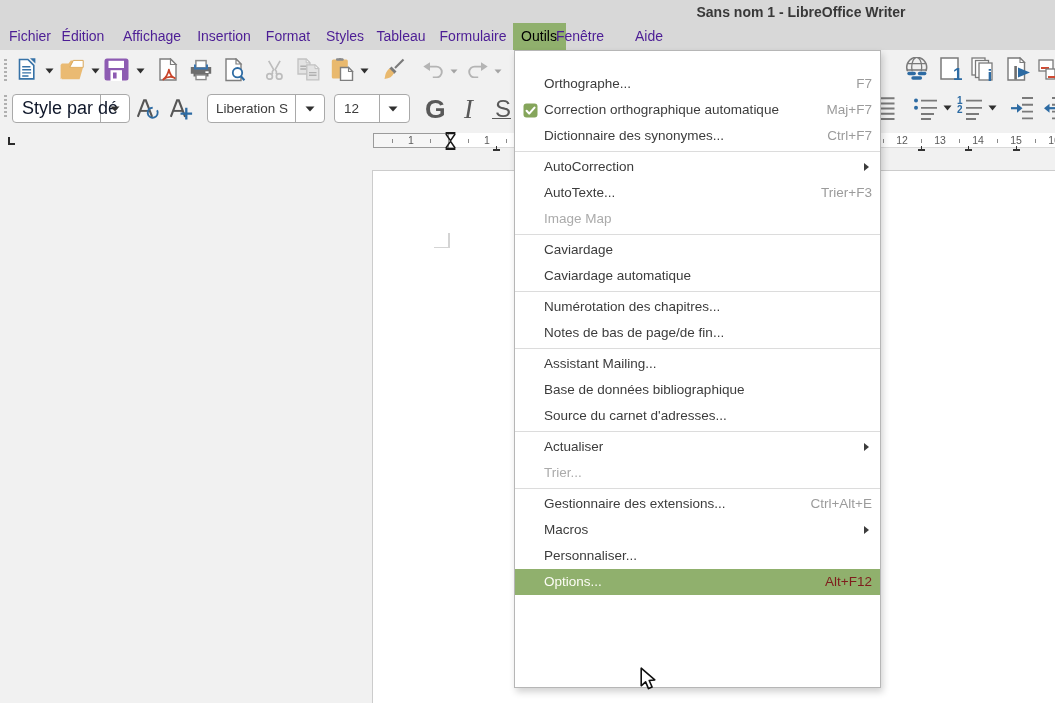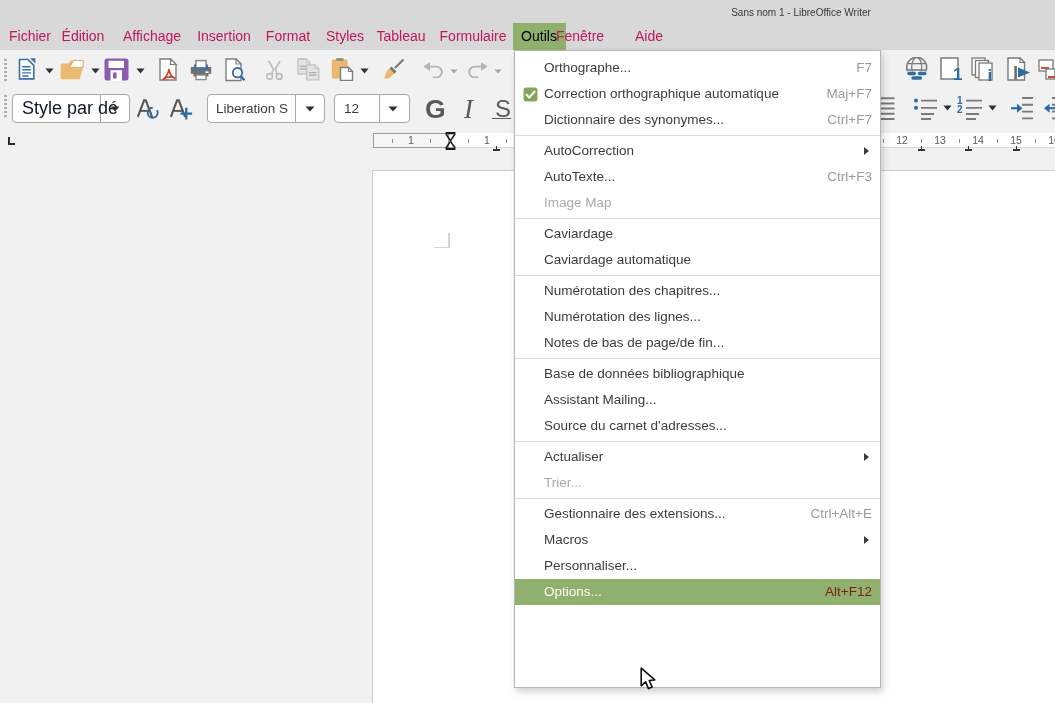--- a/index.html
+++ b/index.html
@@ -1,32 +1,32 @@
 <!DOCTYPE html>
 <html><head><meta charset="utf-8"><style>
 *{margin:0;padding:0;box-sizing:border-box}
 html,body{width:1055px;height:703px;overflow:hidden;background:#f1f1f1;font-family:"Liberation Sans",sans-serif}
 .abs{position:absolute}
-.mi{position:absolute;transform:translateX(-50%);font-size:14px;color:#be185d;top:0;line-height:27px;white-space:nowrap}
+.mi{position:absolute;transform:translateX(-50%);font-size:14px;color:#4c1d95;top:0;line-height:27px;white-space:nowrap}
 .tick{position:absolute;width:1px;height:4px;background:#8a8a8a;top:6px}
 .rnum{position:absolute;transform:translateX(-50%);font-size:10.5px;color:#5a5a5a;top:1px;line-height:13px}
 .tab{position:absolute;width:7px;height:5px;top:13px}
 .tab:before{content:"";position:absolute;left:2.8px;top:0;width:1.5px;height:5px;background:#333}
 .tab:after{content:"";position:absolute;left:0;bottom:0;width:7px;height:1.6px;background:#333}
 .item{height:26px;line-height:26px;font-size:13.5px;color:#3c3c3c;padding-left:29px;padding-right:10px;position:relative;white-space:nowrap}
 .item .sc{position:absolute;right:8px;top:0;color:#9b9b9b}
 .item.dis{color:#ababab}
 .item.dis .sc{color:#bdbdbd}
 .sep{border-top:1px solid #dcdcdc;margin:2px 0}
 .sub{position:absolute;right:11px;top:9px;width:0;height:0;border-left:5px solid #3c3c3c;border-top:4px solid transparent;border-bottom:4px solid transparent}
 </style></head>
 <body>
 
 <div class="abs" style="left:0;top:0;width:1055px;height:50px;background:#d8d8d8"></div>
-<div class="abs" style="left:801px;top:0;transform:translateX(-50%);font-size:10px;font-weight:normal;color:#383838;line-height:25px;white-space:nowrap">Sans nom 1 - LibreOffice Writer</div>
+<div class="abs" style="left:801px;top:0;transform:translateX(-50%);font-size:14px;font-weight:bold;color:#383838;line-height:25px;white-space:nowrap">Sans nom 1 - LibreOffice Writer</div>
 <div class="abs" style="left:0;top:23px;width:1055px;height:27px">
   <div class="mi" style="left:30px">Fichier</div>
   <div class="mi" style="left:83px">Édition</div>
   <div class="mi" style="left:152px">Affichage</div>
   <div class="mi" style="left:224px">Insertion</div>
   <div class="mi" style="left:288px">Format</div>
   <div class="mi" style="left:345px">Styles</div>
   <div class="mi" style="left:401px">Tableau</div>
   <div class="mi" style="left:473px">Formulaire</div>
   <div class="abs" style="left:513px;top:0;width:53px;height:27px;background:#90b06d"></div>
@@ -280,43 +280,42 @@
 
 <svg class="abs" style="left:444.5px;top:131.5px" width="11" height="18" viewBox="0 0 11 18">
 <path d="M0.6 1.2h9.8M0.6 16.8h9.8" stroke="#1a1a1a" stroke-width="2.2"></path>
 <path d="M0.9 2 L5.5 8.7 L10.1 2M0.9 16 L5.5 9.3 L10.1 16" stroke="#1a1a1a" stroke-width="1.5" fill="none"></path>
 </svg>
 
 <div class="abs" style="left:372px;top:170px;width:683px;height:533px;background:#fff;border-left:1px solid #ccc;border-top:1px solid #ccc"></div>
 <div class="abs" style="left:448px;top:233px;width:1.5px;height:15px;background:#d4d4d4"></div>
 <div class="abs" style="left:434px;top:246.5px;width:15.5px;height:1.5px;background:#d4d4d4"></div>
 
-<div class="abs" style="left:514px;top:50px;width:367px;height:638px;background:#fff;border:1px solid #b6b6b6;box-shadow:2px 4px 7px rgba(0,0,0,.18);padding-top:4px">
+<div class="abs" style="left:514px;top:50px;width:367px;height:638px;background:#fff;border:1px solid #b6b6b6;box-shadow:2px 4px 7px rgba(0,0,0,.18);padding-top:20px">
   <div class="item">Orthographe...<span class="sc">F7</span></div>
   <div class="item">Correction orthographique automatique<span class="sc">Maj+F7</span>
     <svg style="position:absolute;left:8px;top:6px" width="15" height="15" viewBox="0 0 15 15">
         <rect x="0.5" y="0.5" width="14" height="14" rx="3" fill="#85a55b"></rect>
         <path d="M3.6 7.8l2.6 2.8 5.3-6" fill="none" stroke="#fff" stroke-width="2.1" stroke-linecap="round" stroke-linejoin="round"></path>
       </svg>
   </div>
   <div class="item">Dictionnaire des synonymes...<span class="sc">Ctrl+F7</span></div>
   <div class="sep"></div>
   <div class="item">AutoCorrection<span class="sub"></span></div>
-  <div class="item">AutoTexte...<span class="sc">Ctrl+F3</span></div>
+  <div class="item">AutoTexte...<span class="sc">Trier+F3</span></div>
   <div class="item dis">Image Map</div>
   <div class="sep"></div>
   <div class="item">Caviardage</div>
   <div class="item">Caviardage automatique</div>
   <div class="sep"></div>
   <div class="item">Numérotation des chapitres...</div>
-  <div class="item">Numérotation des lignes...</div>
   <div class="item">Notes de bas de page/de fin...</div>
   <div class="sep"></div>
+  <div class="item">Assistant Mailing...</div>
   <div class="item">Base de données bibliographique</div>
-  <div class="item">Assistant Mailing...</div>
   <div class="item">Source du carnet d'adresses...</div>
   <div class="sep"></div>
   <div class="item">Actualiser<span class="sub"></span></div>
   <div class="item dis">Trier...</div>
   <div class="sep"></div>
   <div class="item">Gestionnaire des extensions...<span class="sc">Ctrl+Alt+E</span></div>
   <div class="item">Macros<span class="sub"></span></div>
   <div class="item">Personnaliser...</div>
   <div class="item" style="background:#90b06d;color:#fcfcf5">Options...<span class="sc" style="color:#7f1d1d">Alt+F12</span></div>
 </div>

